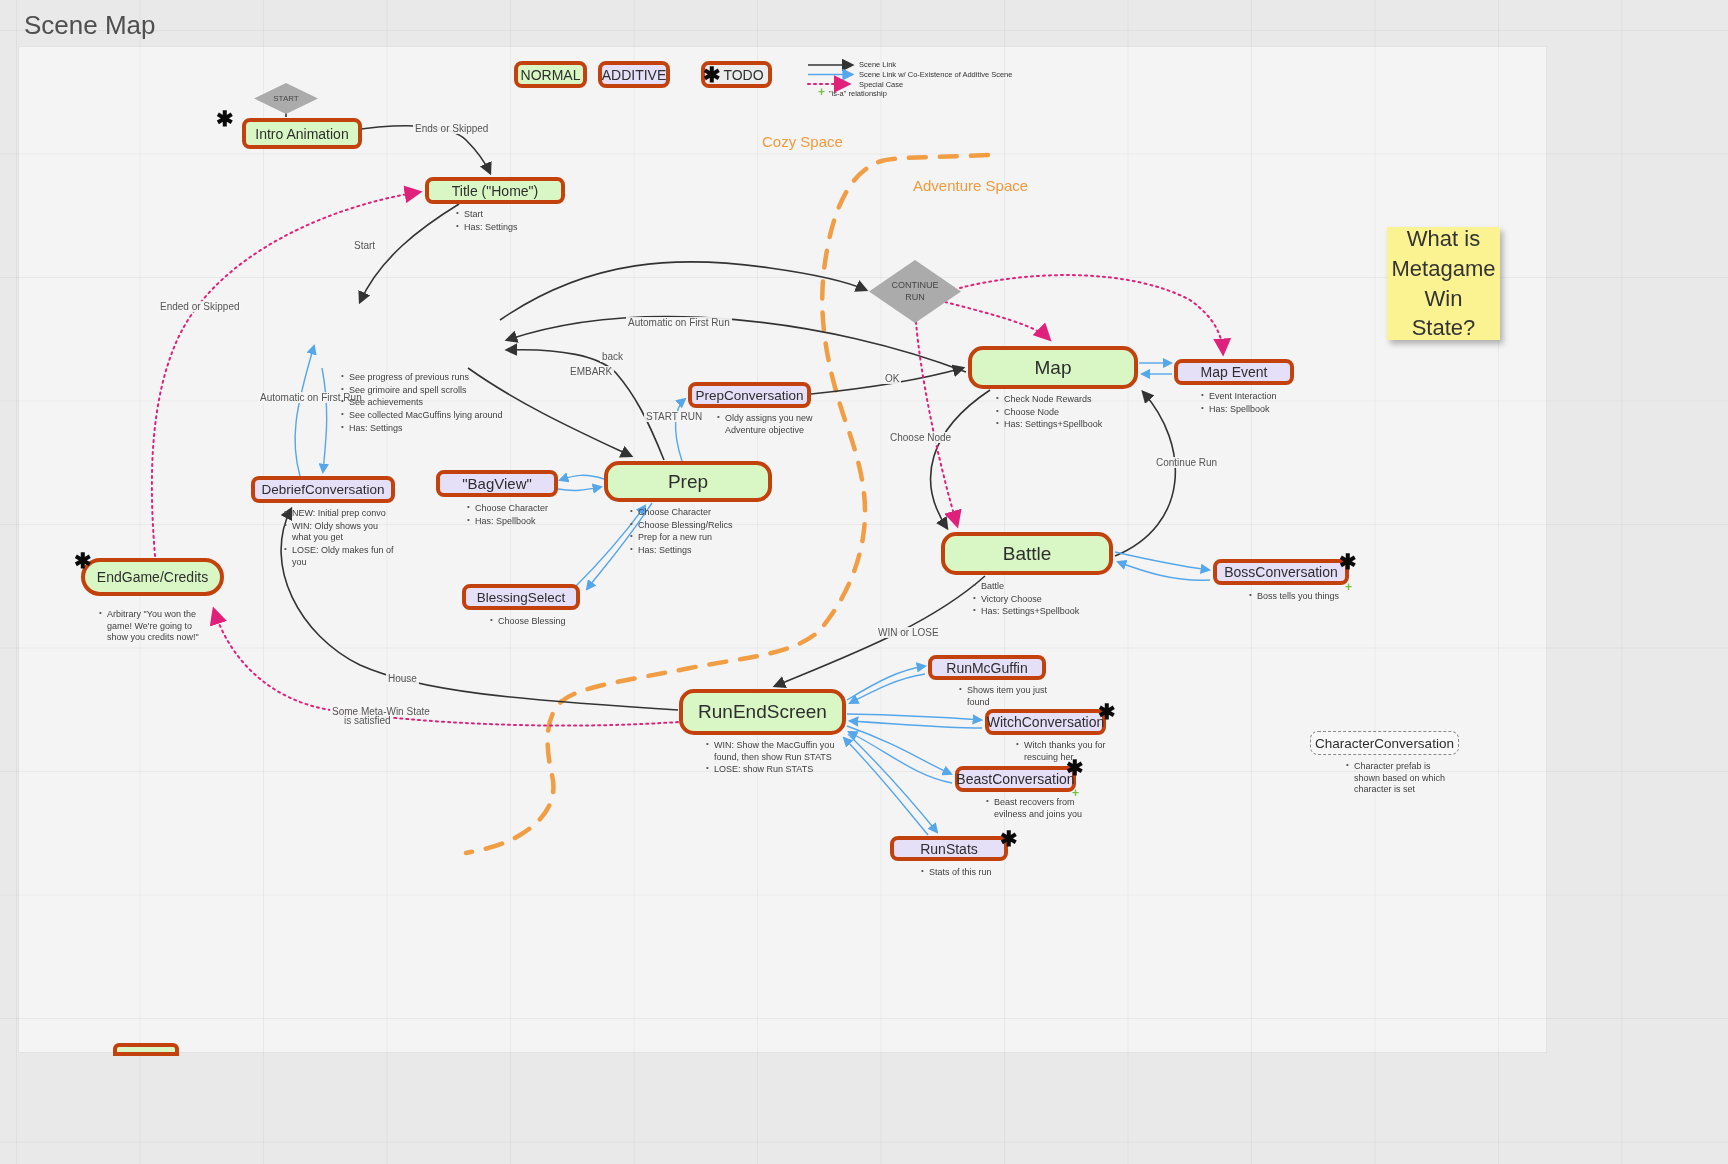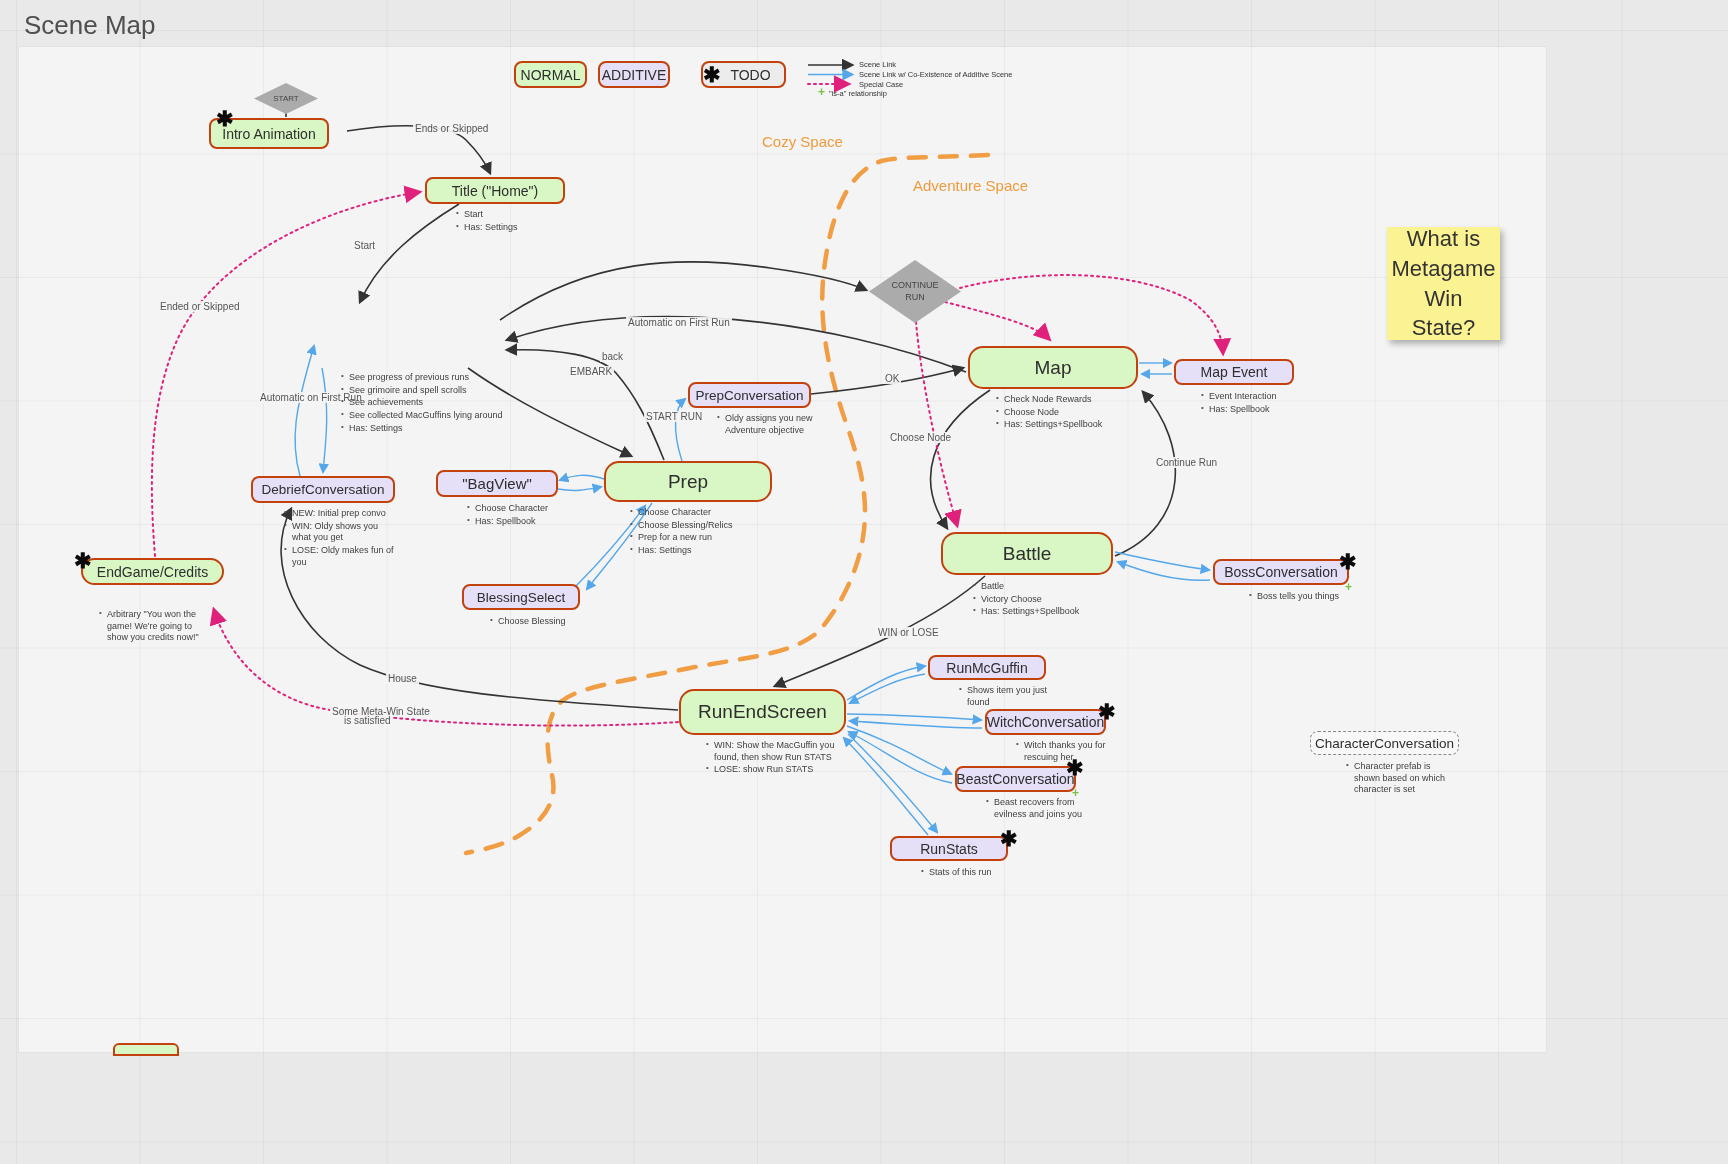--- a/index.html
+++ b/index.html
@@ -11,21 +11,21 @@
          background:#f4f4f4;border:1px solid #e2e2e2;z-index:0;}
   .grid{position:absolute;left:0;top:0;width:1728px;height:1164px;z-index:1;pointer-events:none;
         background-image:
           linear-gradient(to right, rgba(0,0,0,0.045) 1px, transparent 1px),
           linear-gradient(to bottom, rgba(0,0,0,0.045) 1px, transparent 1px);
         background-size:123.5px 123.5px;background-position:16px 30px;}
   .page-title{position:absolute;left:24px;top:10px;font-size:26px;color:#4f4f4f;z-index:5;}
   svg.edges{position:absolute;left:0;top:0;z-index:2;}
   
   .node{position:absolute;z-index:4;display:flex;align-items:center;justify-content:center;
-        border:2px solid #c2410c;border-radius:8px;color:#2e2e2e;text-align:center;
+        border:4px solid #c2410c;border-radius:8px;color:#2e2e2e;text-align:center;
         box-sizing:border-box;}
   .green{background:#d9f7c4;}
   .purple{background:#e5dff8;}
   .graychip{background:#ececec;}
   .lg{border-radius:15px;font-size:19px;}
   .md{font-size:14px;}
   .sm{font-size:13.5px;}
   .dashedbox{background:rgba(255,255,255,0.35);border:1.5px dashed #8a8a8a;}
   .diamond{position:absolute;z-index:3;display:flex;align-items:center;justify-content:center;
            background:#ababab;color:#454545;text-align:center;
@@ -122,21 +122,21 @@
       <path d="M808,84 L848,84" stroke="#e0217c" stroke-width="2" stroke-dasharray="2 4" stroke-linecap="round" marker-end="url(#ap)"></path>
     </g>
   </svg>
 
   <div class="node green md" style="left:514px;top:61px;width:73px;height:27px">
       <span class="nl">NORMAL</span>
     </div>
   <div class="node purple md" style="left:598px;top:61px;width:72px;height:27px">
       <span class="nl">ADDITIVE</span>
     </div>
-  <div class="node graychip md" style="left:701px;top:61px;width:85px;height:27px;padding-left:14px">
+  <div class="node graychip md" style="left:701px;top:61px;width:71px;height:27px;padding-left:14px">
       <span class="nl">TODO</span>
     </div>
   <span class="todo-star" style="left:703px;top:64px"></span>
   <div class="legend-text" style="left:859px;top:60px">Scene Link</div>
   <div class="legend-text" style="left:859px;top:70px">Scene Link w/ Co-Existence of Additive Scene</div>
   <div class="legend-text" style="left:859px;top:79.5px">Special Case</div>
   <span class="isa-plus" style="left:818px;top:85px"></span>
   <div class="legend-text" style="left:829px;top:88.5px">"is-a" relationship</div>
 
   <div class="region-label" style="left:762px;top:133px">Cozy Space</div>
@@ -146,21 +146,21 @@
       <span>What is Metagame Win State?</span>
     </div>
 
   <div class="diamond" style="left:254px;top:83px;width:64px;height:31px;font-size:8px">
       <span class="nl">START</span>
     </div>
   <div class="diamond" style="left:869px;top:260px;width:92px;height:63px;font-size:9px;line-height:1.25">
       <span class="nl" style="width:58px">CONTINUE RUN</span>
     </div>
 
-  <div class="node green md" style="left:209px;top:118px;width:120px;height:31px">
+  <div class="node green md" style="left:242px;top:118px;width:120px;height:31px">
       <span class="nl">Intro Animation</span>
     </div>
   <span class="todo-star" style="left:216px;top:108px"></span>
 
   <div class="node green md" style="left:425px;top:177px;width:140px;height:27px">
       <span class="nl">Title ("Home")</span>
     </div>
   <div class="bullets" style="left:455px;top:209px;width:110px">
     <div class="b"><span>Start</span></div>
     <div class="b"><span>Has: Settings</span></div>
@@ -208,21 +208,21 @@
     <div class="b"><span>Oldy assigns you new Adventure objective</span></div>
   </div>
 
   <div class="node purple sm" style="left:462px;top:584px;width:118px;height:26px">
       <span class="nl">BlessingSelect</span>
     </div>
   <div class="bullets" style="left:489px;top:616px;width:100px">
     <div class="b"><span>Choose Blessing</span></div>
   </div>
 
-  <div class="node green md" style="left:81px;top:558px;width:143px;height:27px;border-radius:22px">
+  <div class="node green md" style="left:81px;top:558px;width:143px;height:38px;border-radius:22px">
       <span class="nl">EndGame/Credits</span>
     </div>
   <span class="todo-star" style="left:74px;top:550px"></span>
   <div class="bullets" style="left:98px;top:609px;width:110px">
     <div class="b"><span>Arbitrary "You won the game! We're going to show you credits now!"</span></div>
   </div>
 
   <div class="node green lg" style="left:968px;top:346px;width:170px;height:43px">
       <span class="nl">Map</span>
     </div>

